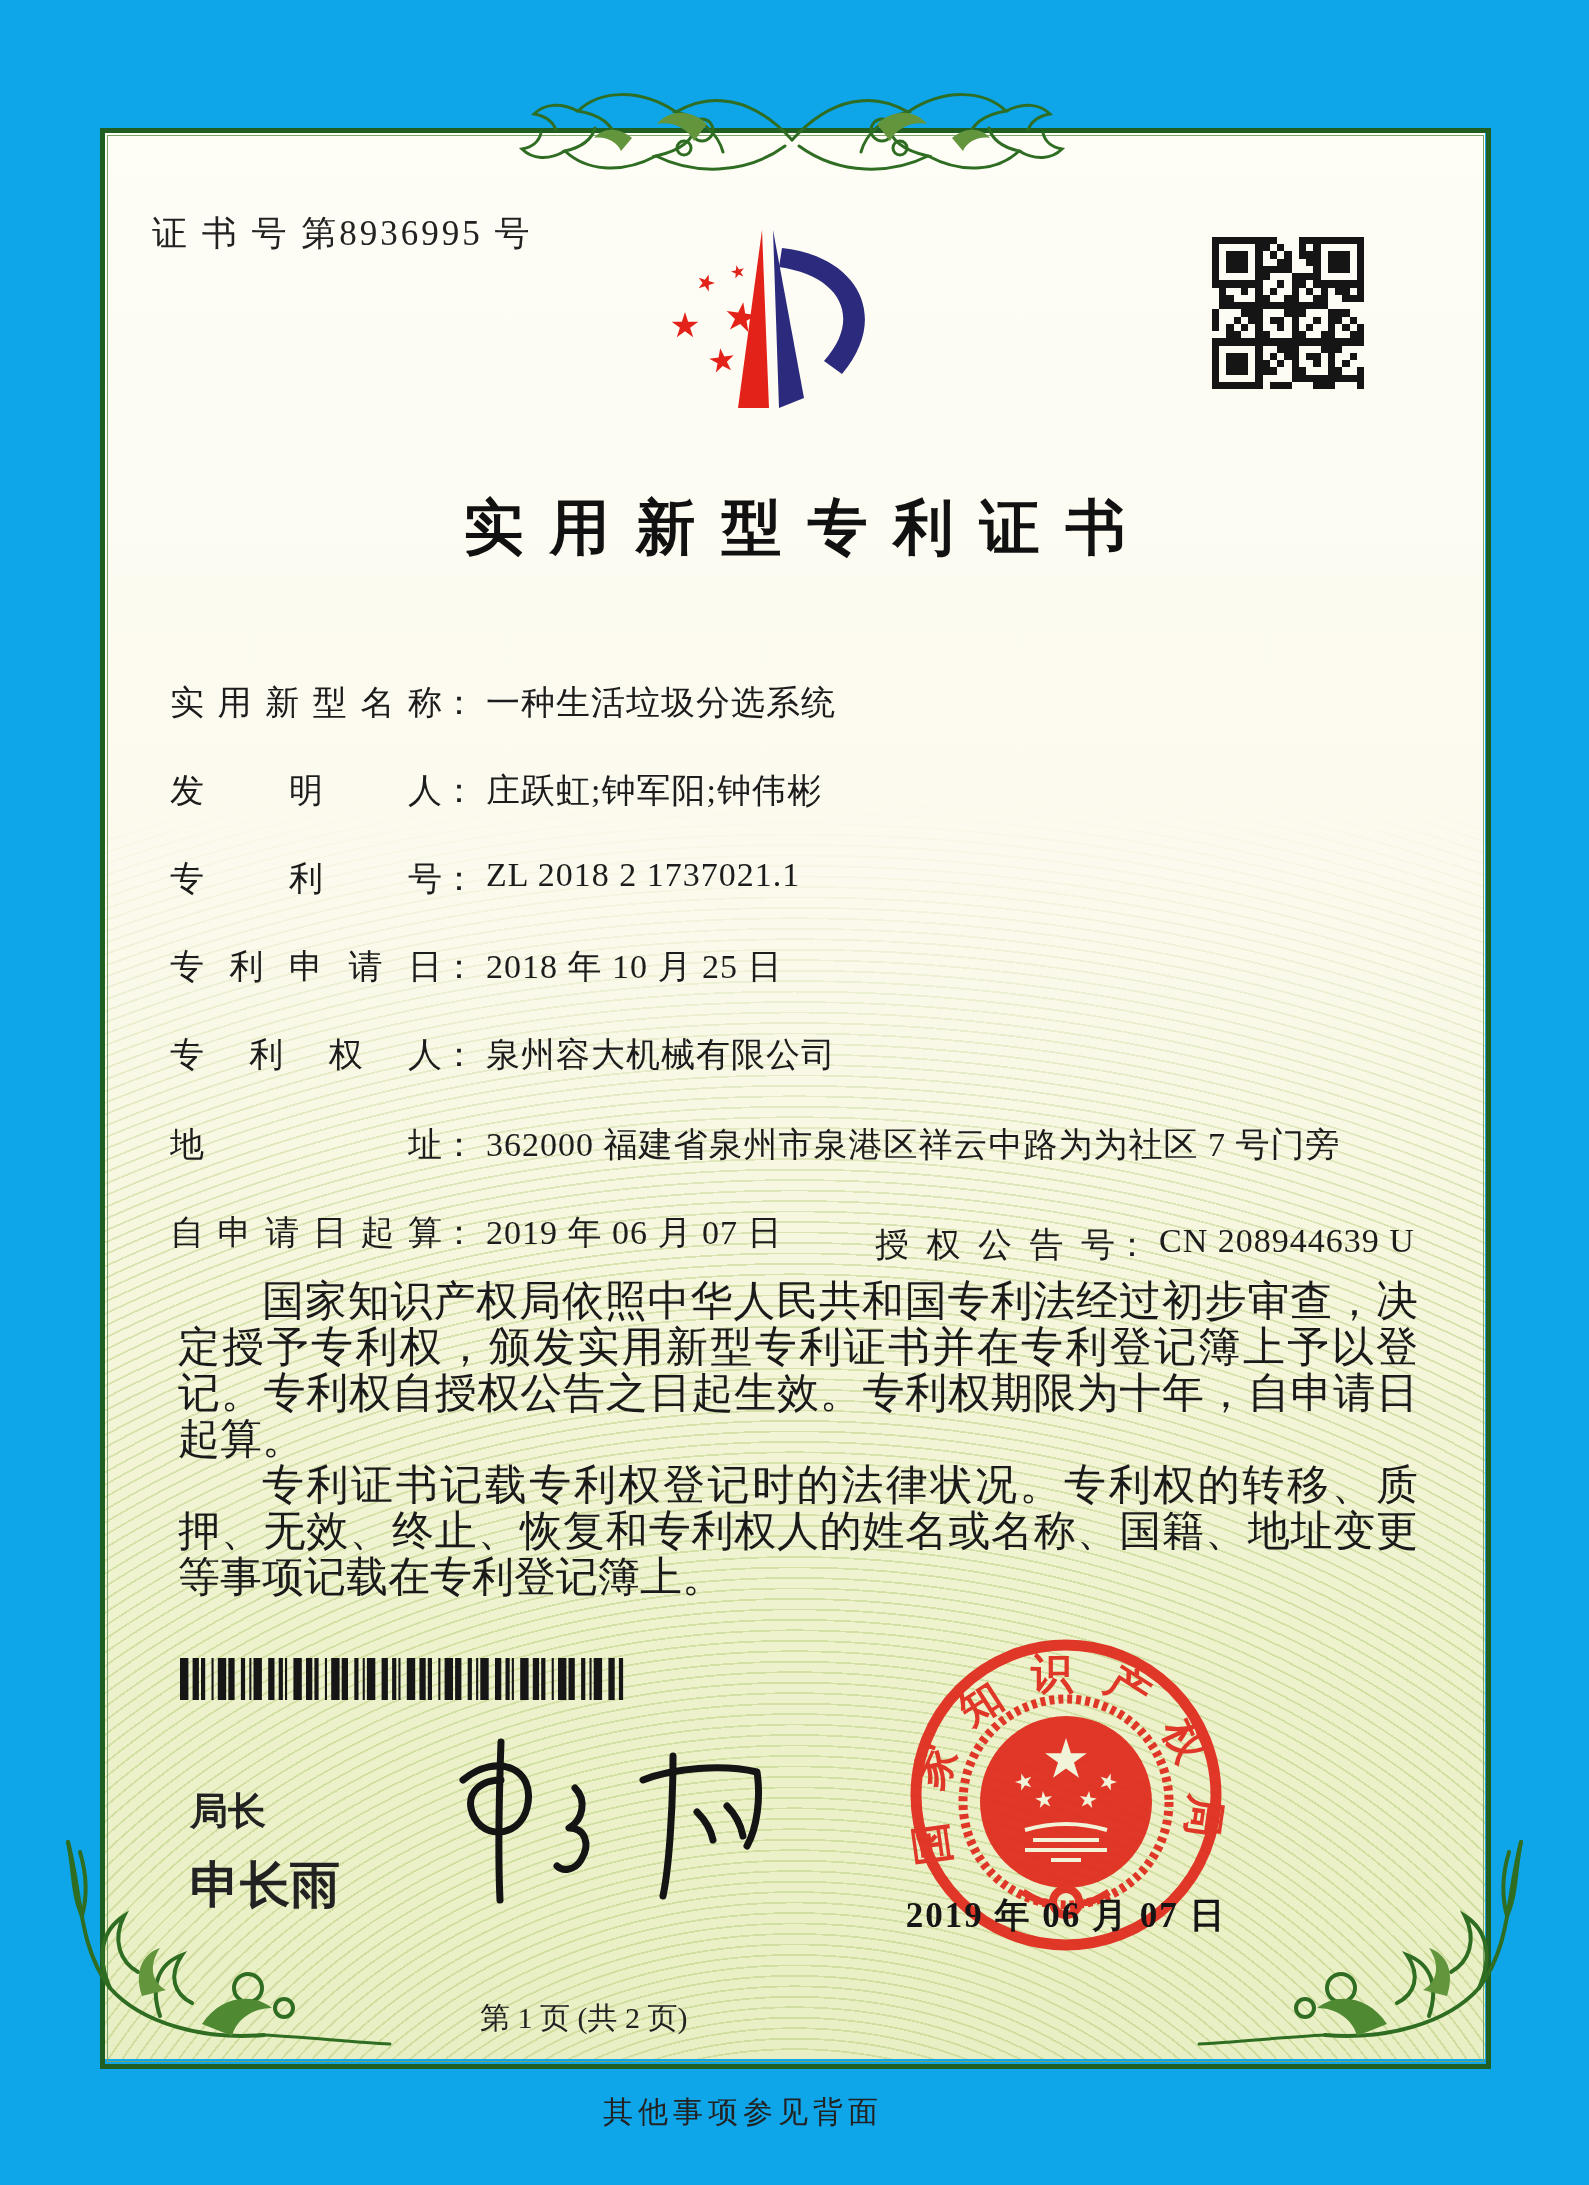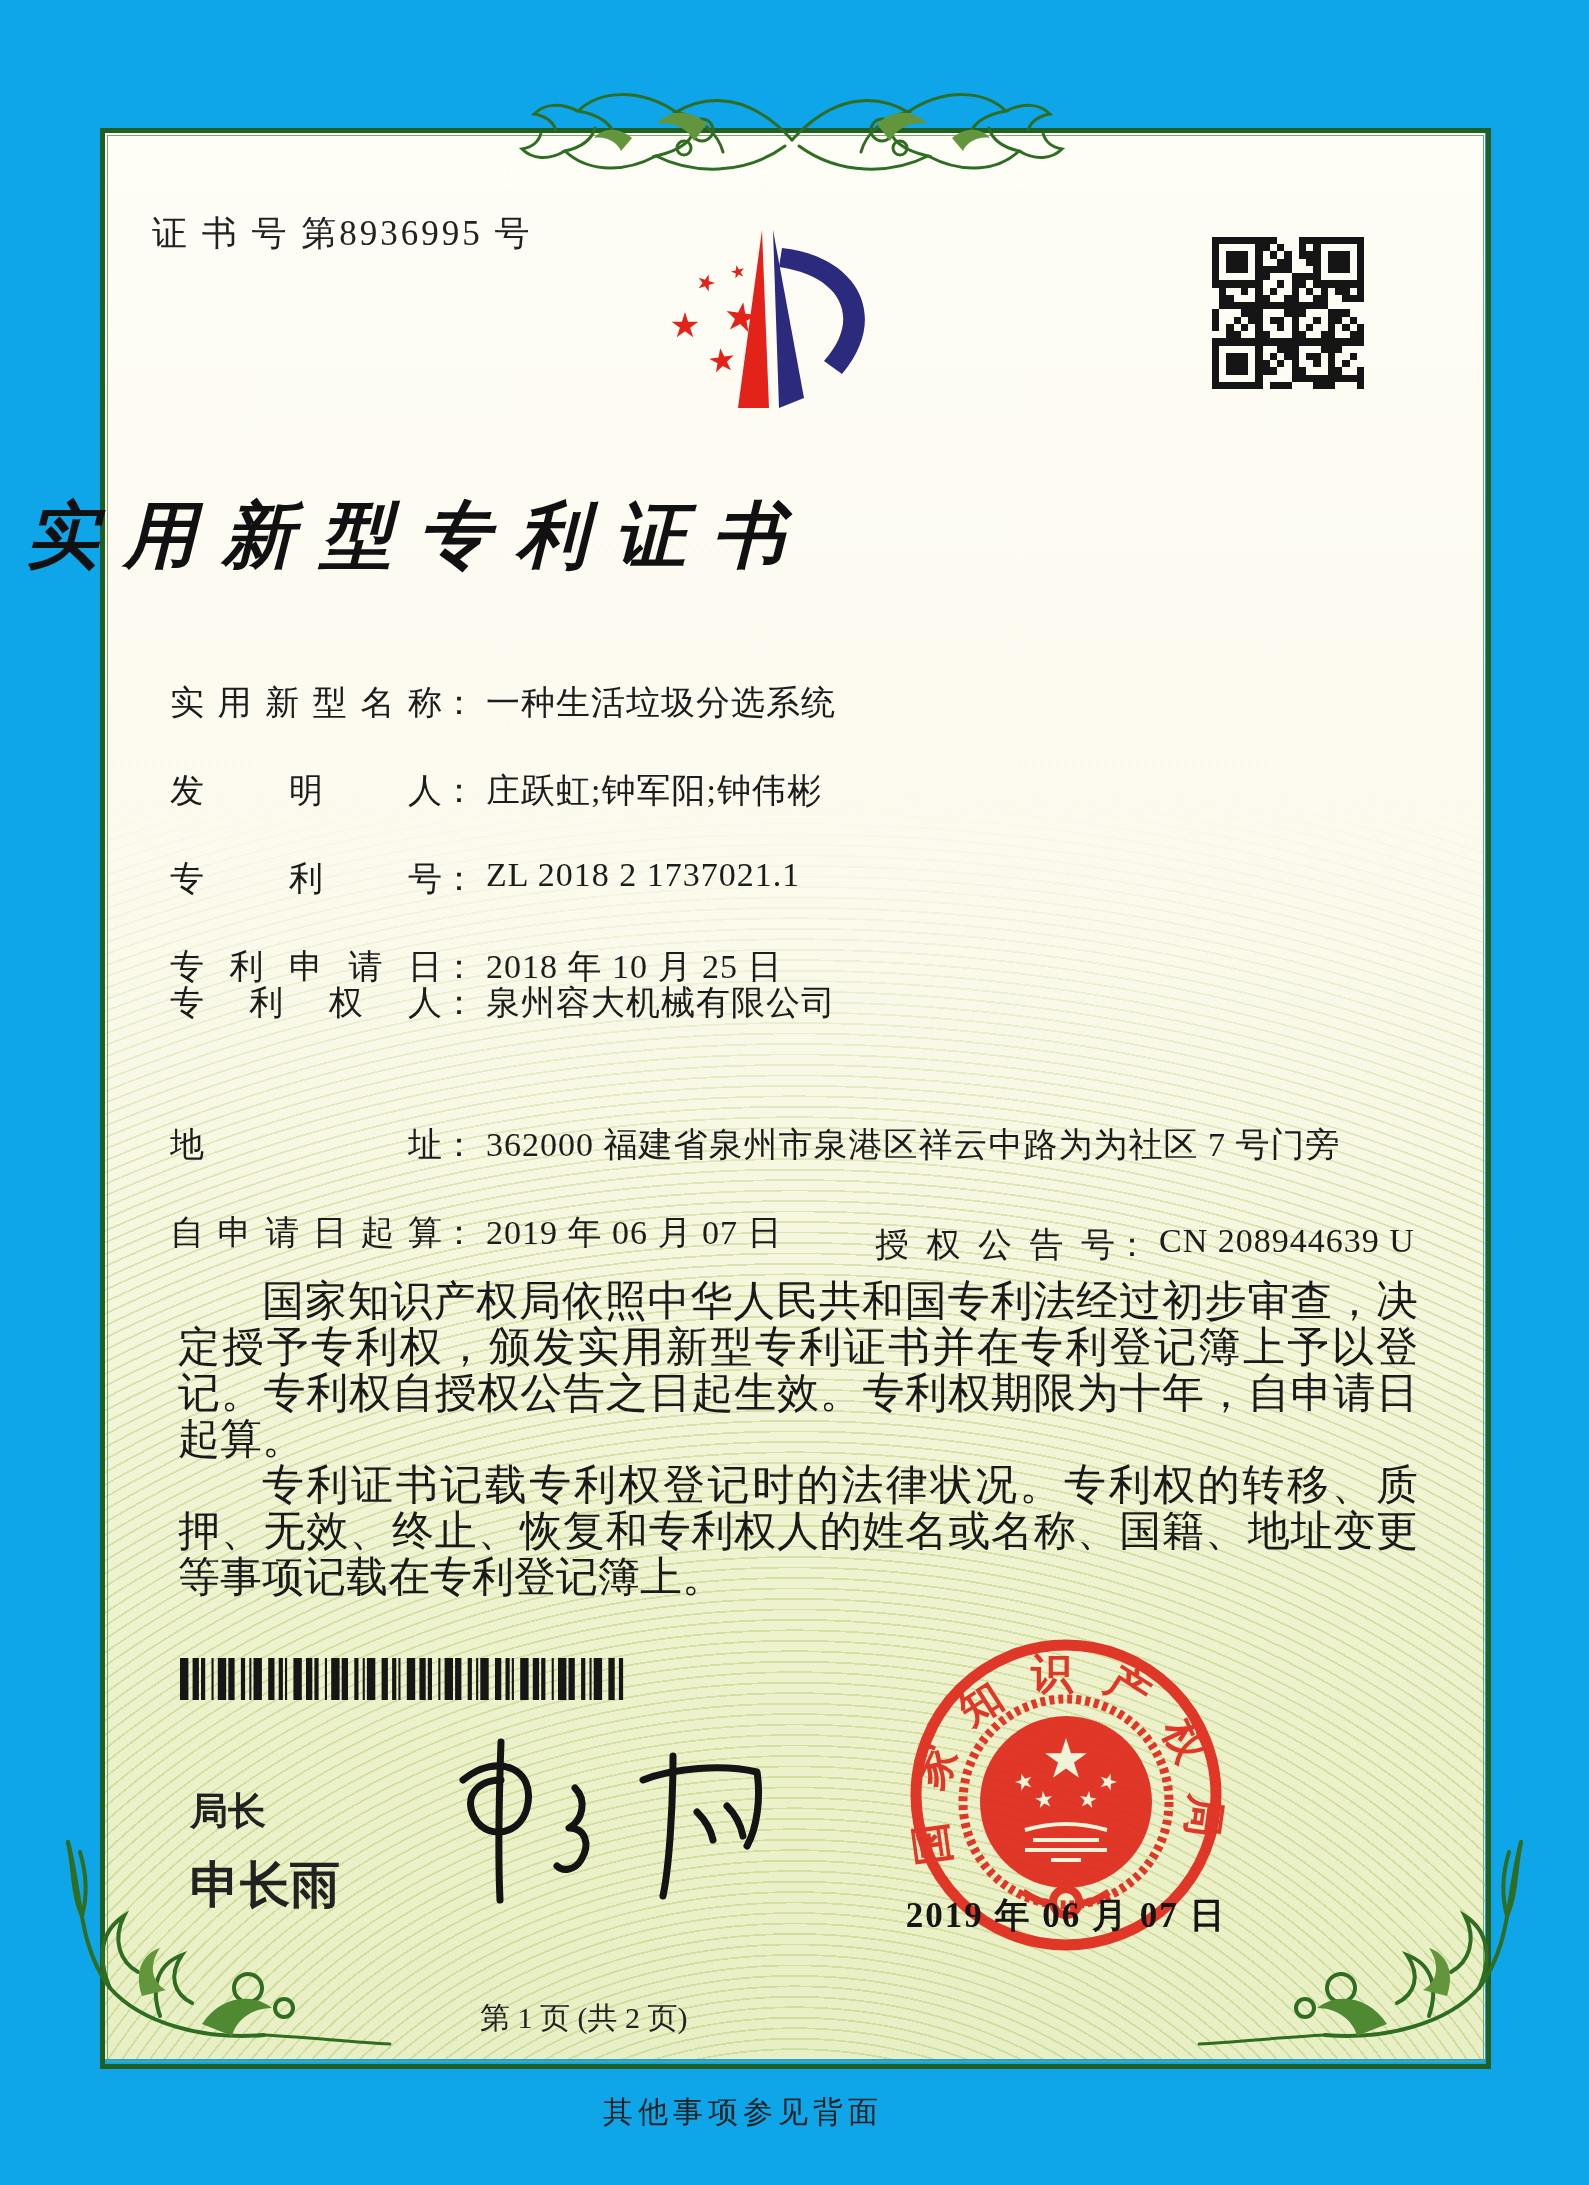--- a/index.html
+++ b/index.html
@@ -26,22 +26,22 @@
     position:absolute;left:100px;top:128px;width:1381px;height:1931px;
     border:5px solid #215e22;
   }
   .frame-inner{position:absolute;inset:2px;border:1px solid #7aa368;}
   .svg-orn{position:absolute;}
   
   .cert-no{position:absolute;left:152px;top:210px;font-size:35px;letter-spacing:3px;color:#222;}
   .logo{position:absolute;left:645px;top:220px;width:250px;height:205px;}
   .qr{position:absolute;left:1212px;top:237px;width:152px;height:152px;}
   .title{
-    position:absolute;left:0;top:488px;width:100%;text-align:left;
-    font-size:72px;font-weight:bold;letter-spacing:26px;text-indent:26px;color:#111;font-style:italic;
+    position:absolute;left:0;top:488px;width:100%;text-align:center;
+    font-size:60px;font-weight:bold;letter-spacing:26px;text-indent:26px;color:#111;
   }
   
   .row{position:absolute;left:170px;font-size:34px;white-space:nowrap;}
   .flabel{display:inline-block;width:272px;text-align:justify;text-align-last:justify;vertical-align:top;}
   .flabel-sm{display:inline-block;width:240px;text-align:justify;text-align-last:justify;vertical-align:top;}
   .colon{display:inline-block;vertical-align:top;}
   .fvalue{display:inline-block;margin-left:10px;vertical-align:top;letter-spacing:1px;}
   .grp2{position:absolute;left:705px;top:12px;}
   
   .body-block{
@@ -406,21 +406,21 @@
   </div>
   <div class="row" style="top:768px">
     <span class="flabel">发明人</span><span class="colon">：</span><span class="fvalue">庄跃虹;钟军阳;钟伟彬</span>
   </div>
   <div class="row" style="top:856px">
     <span class="flabel">专利号</span><span class="colon">：</span><span class="fvalue">ZL 2018 2 1737021.1</span>
   </div>
   <div class="row" style="top:944px">
     <span class="flabel">专利申请日</span><span class="colon">：</span><span class="fvalue">2018 年 10 月 25 日</span>
   </div>
-  <div class="row" style="top:980px">
+  <div class="row" style="top:1032px">
     <span class="flabel">专利权人</span><span class="colon">：</span><span class="fvalue">泉州容大机械有限公司</span>
   </div>
   <div class="row" style="top:1122px">
     <span class="flabel">地址</span><span class="colon">：</span><span class="fvalue">362000 福建省泉州市泉港区祥云中路为为社区 7 号门旁</span>
   </div>
   <div class="row" style="top:1210px;width:1250px">
     <span class="flabel">自申请日起算</span><span class="colon">：</span><span class="fvalue">2019 年 06 月 07 日</span>
     <span class="grp2">
       <span class="flabel-sm">授权公告号</span><span class="colon">：</span><span class="fvalue">CN 208944639 U</span>
     </span>

